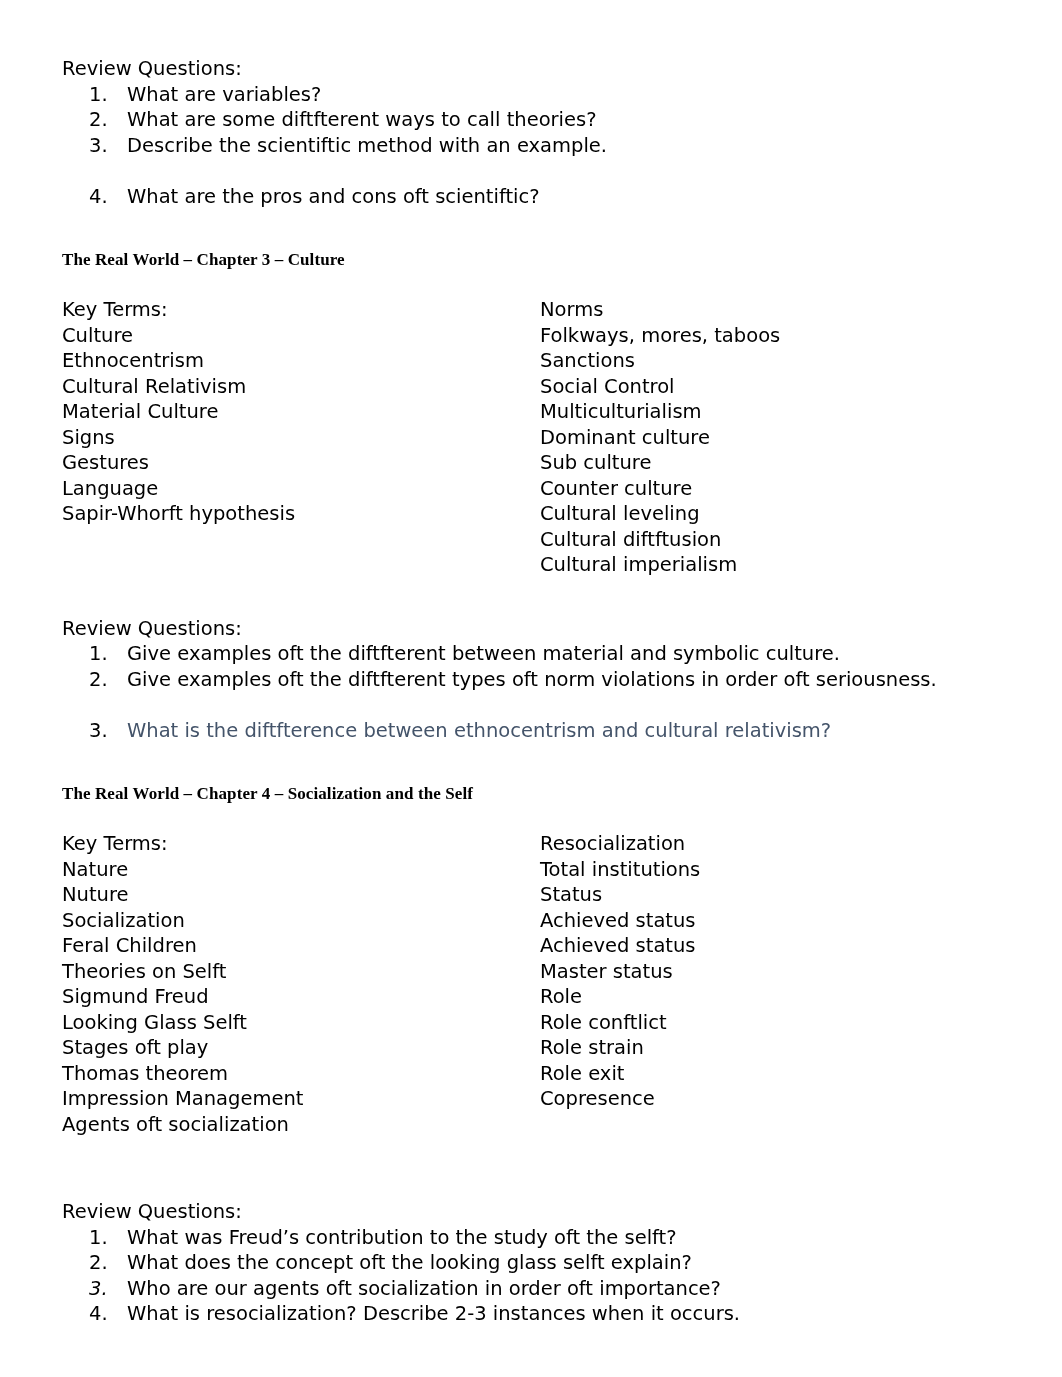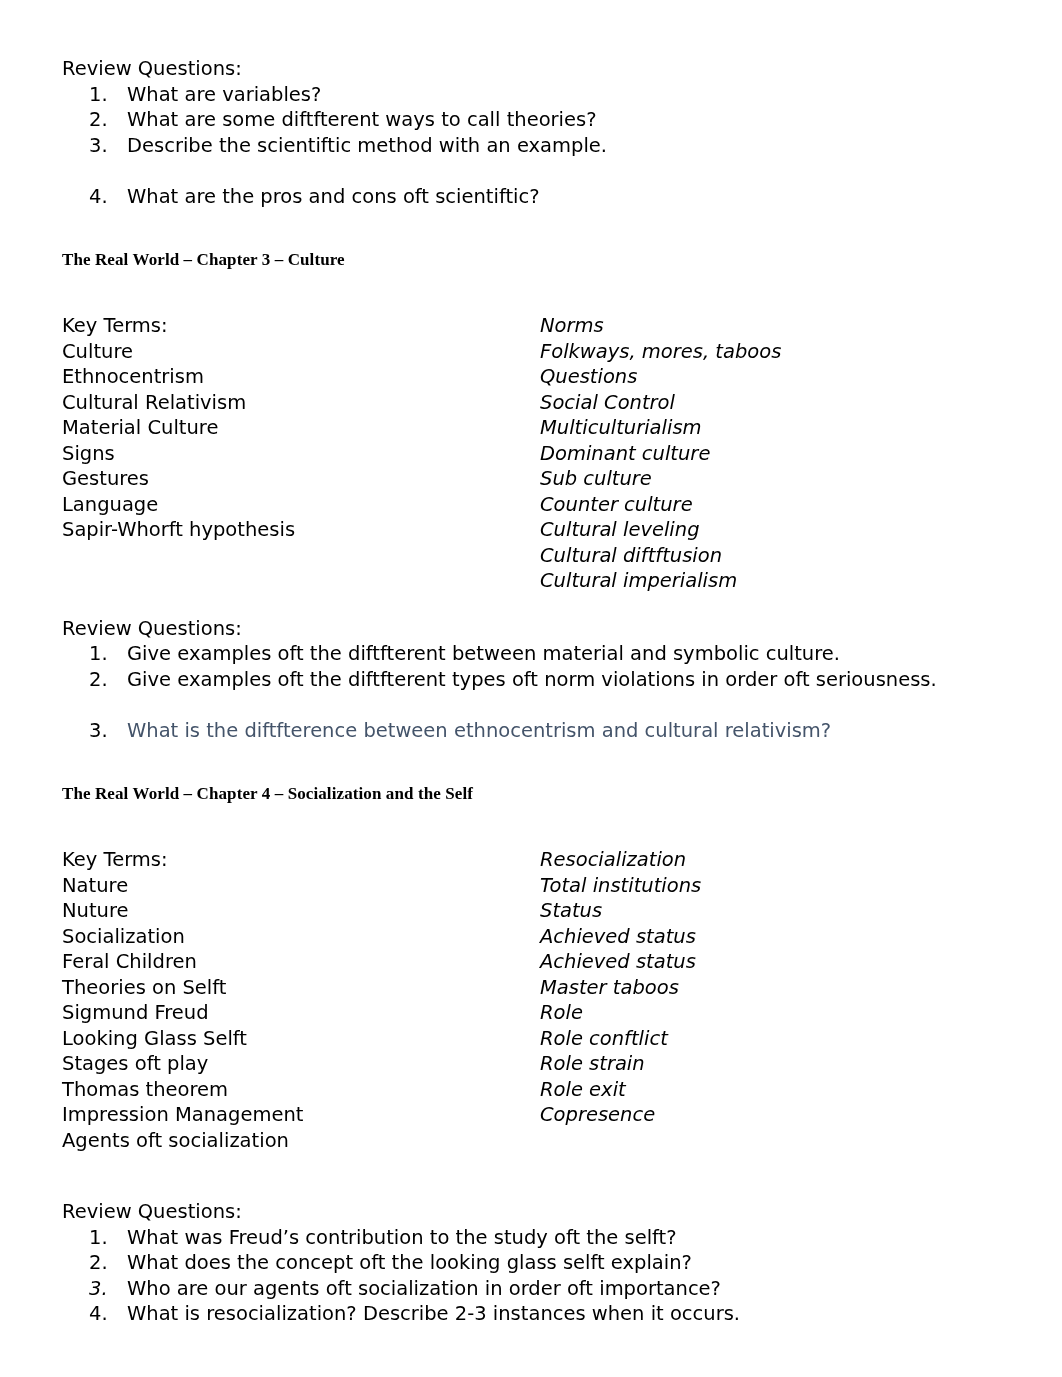--- a/index.html
+++ b/index.html
@@ -80,26 +80,26 @@
   ol.qlist > li .qtext.muted {
     color: #44546A;
   }
 
   
   .terms-wrap {
     position: relative;
   }
   .terms-col {
     position: absolute;
-    top: 16px;
+    top: 0;
     font-size: 19.5px;
     line-height: 25.5px;
   }
   .terms-col.left  { left: 0px;   width: 460px; }
-  .terms-col.right { left: 478px; width: 440px; font-style: italic; }
+  .terms-col.right { left: 478px; width: 440px; }
   .terms-col ul {
     list-style: none;
     margin: 0;
     padding: 0;
   }
   .terms-col li {
     margin: 0;
     white-space: nowrap;
     color: #000000;
   }
@@ -137,21 +137,21 @@
             <li>Signs</li>
             <li>Gestures</li>
             <li>Language</li>
             <li>Sapir-Whorft hypothesis</li>
           </ul>
       </div>
       <div class="terms-col right">
         <ul>
             <li>Norms</li>
             <li>Folkways, mores, taboos</li>
-            <li>Questions</li>
+            <li>Sanctions</li>
             <li>Social Control</li>
             <li>Multiculturialism</li>
             <li>Dominant culture</li>
             <li>Sub culture</li>
             <li>Counter culture</li>
             <li>Cultural leveling</li>
             <li>Cultural diftftusion</li>
             <li>Cultural imperialism</li>
           </ul>
       </div>
@@ -189,21 +189,21 @@
             <li>Agents oft socialization</li>
           </ul>
       </div>
       <div class="terms-col right">
         <ul>
             <li>Resocialization</li>
             <li>Total institutions</li>
             <li>Status</li>
             <li>Achieved status</li>
             <li>Achieved status</li>
-            <li>Master taboos</li>
+            <li>Master status</li>
             <li>Role</li>
             <li>Role conftlict</li>
             <li>Role strain</li>
             <li>Role exit</li>
             <li>Copresence</li>
           </ul>
       </div>
     </div>
 
     <div class="spacer-lg"></div>

